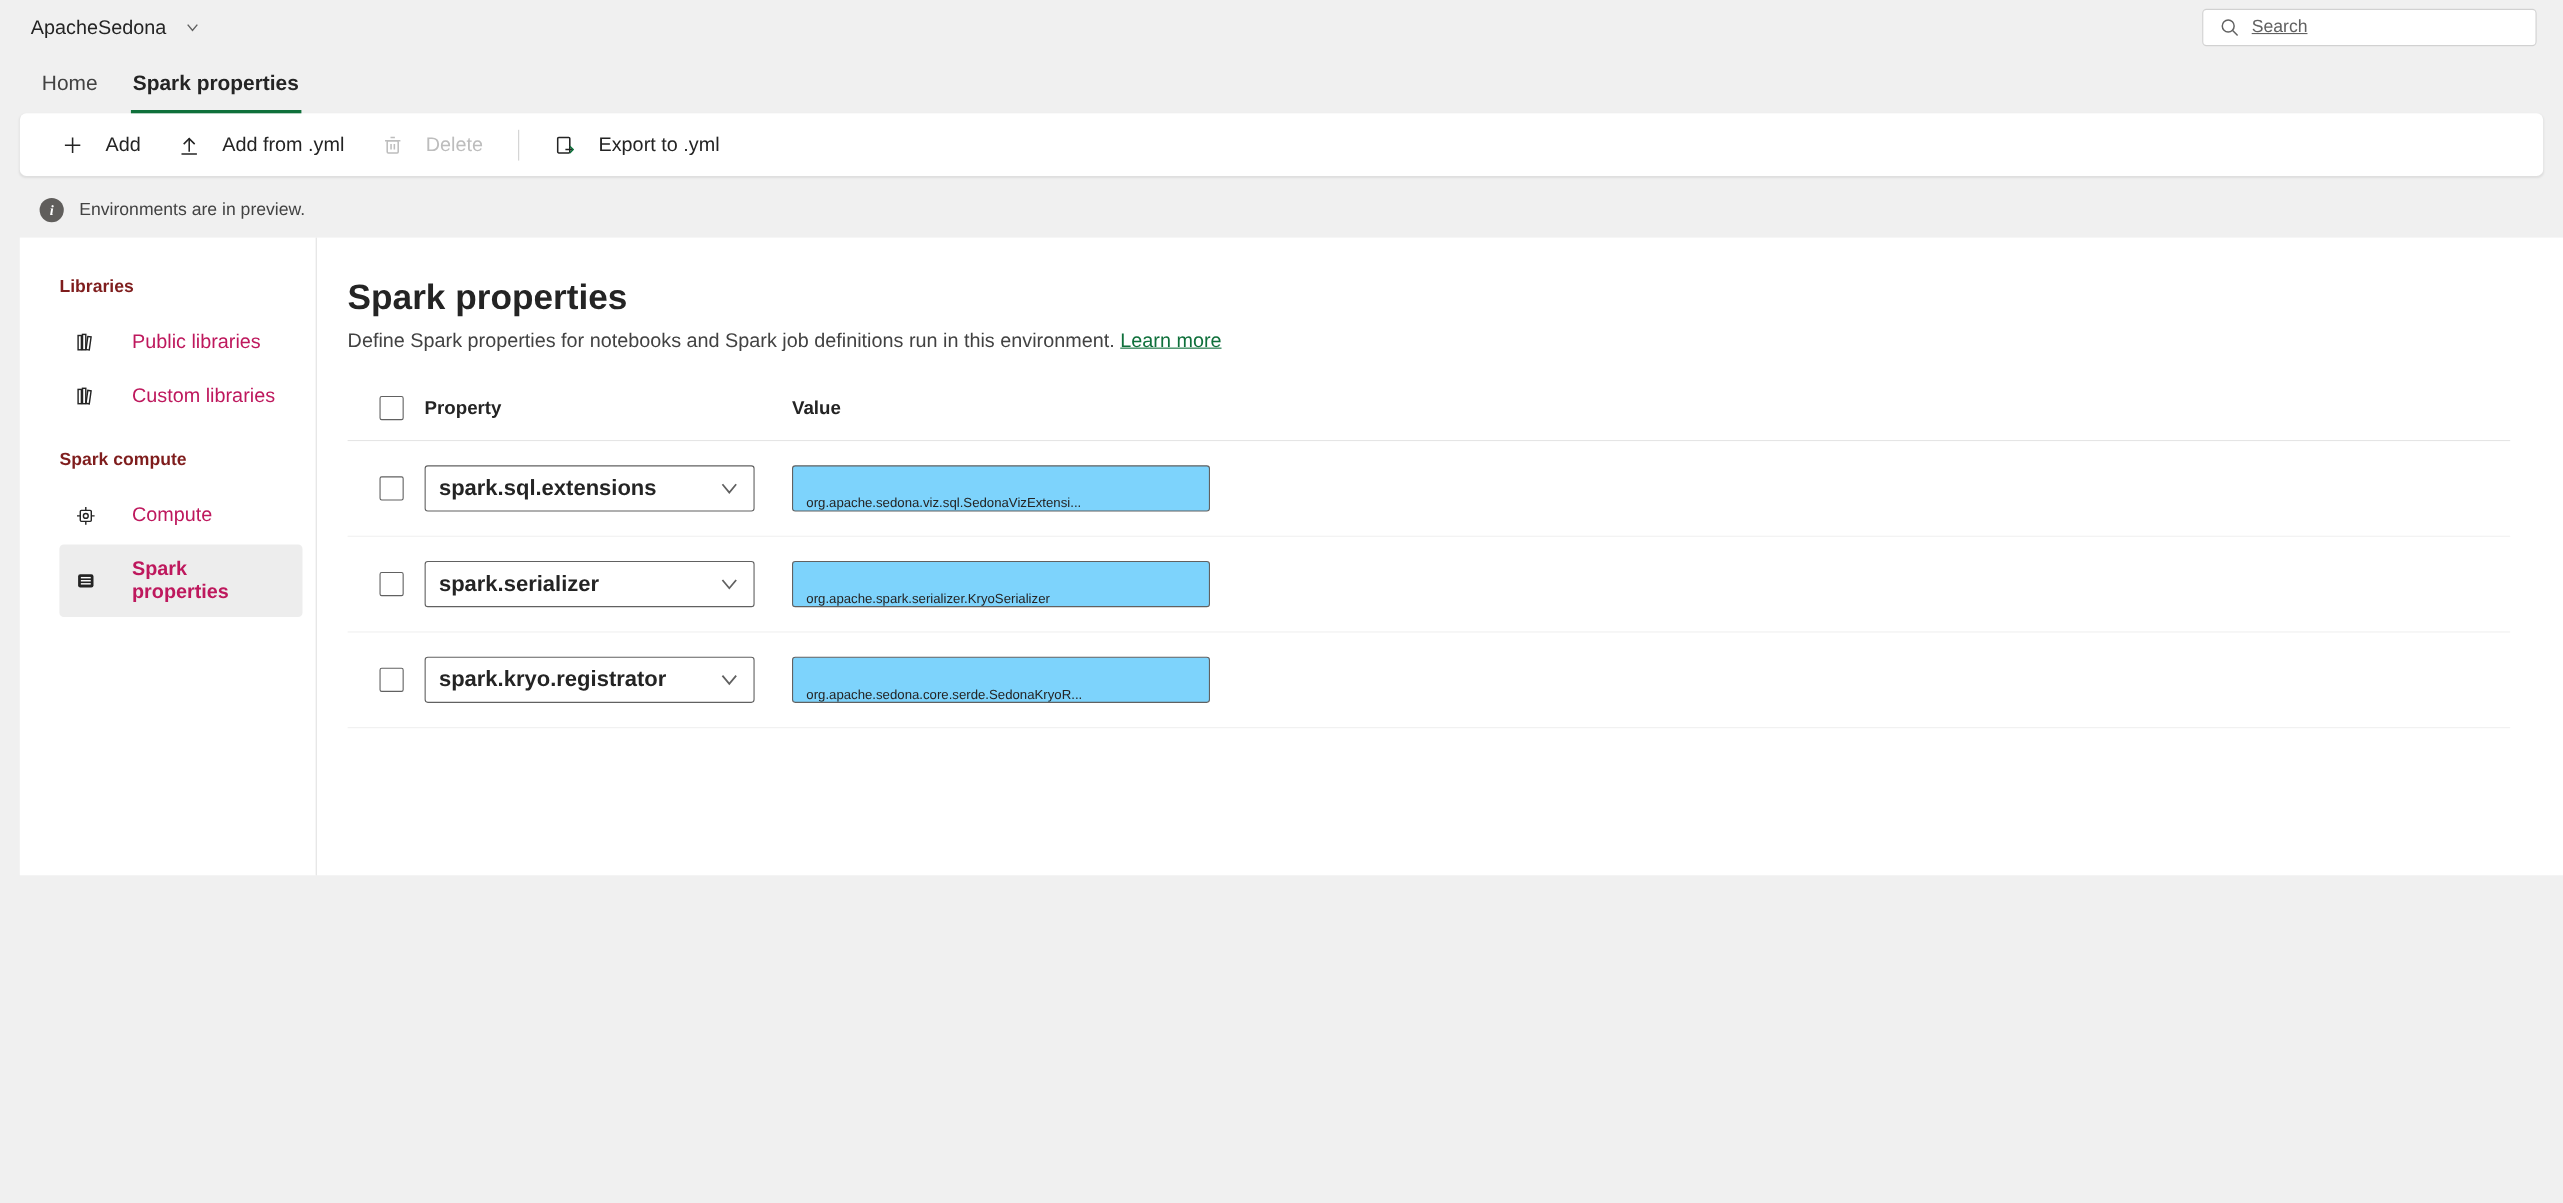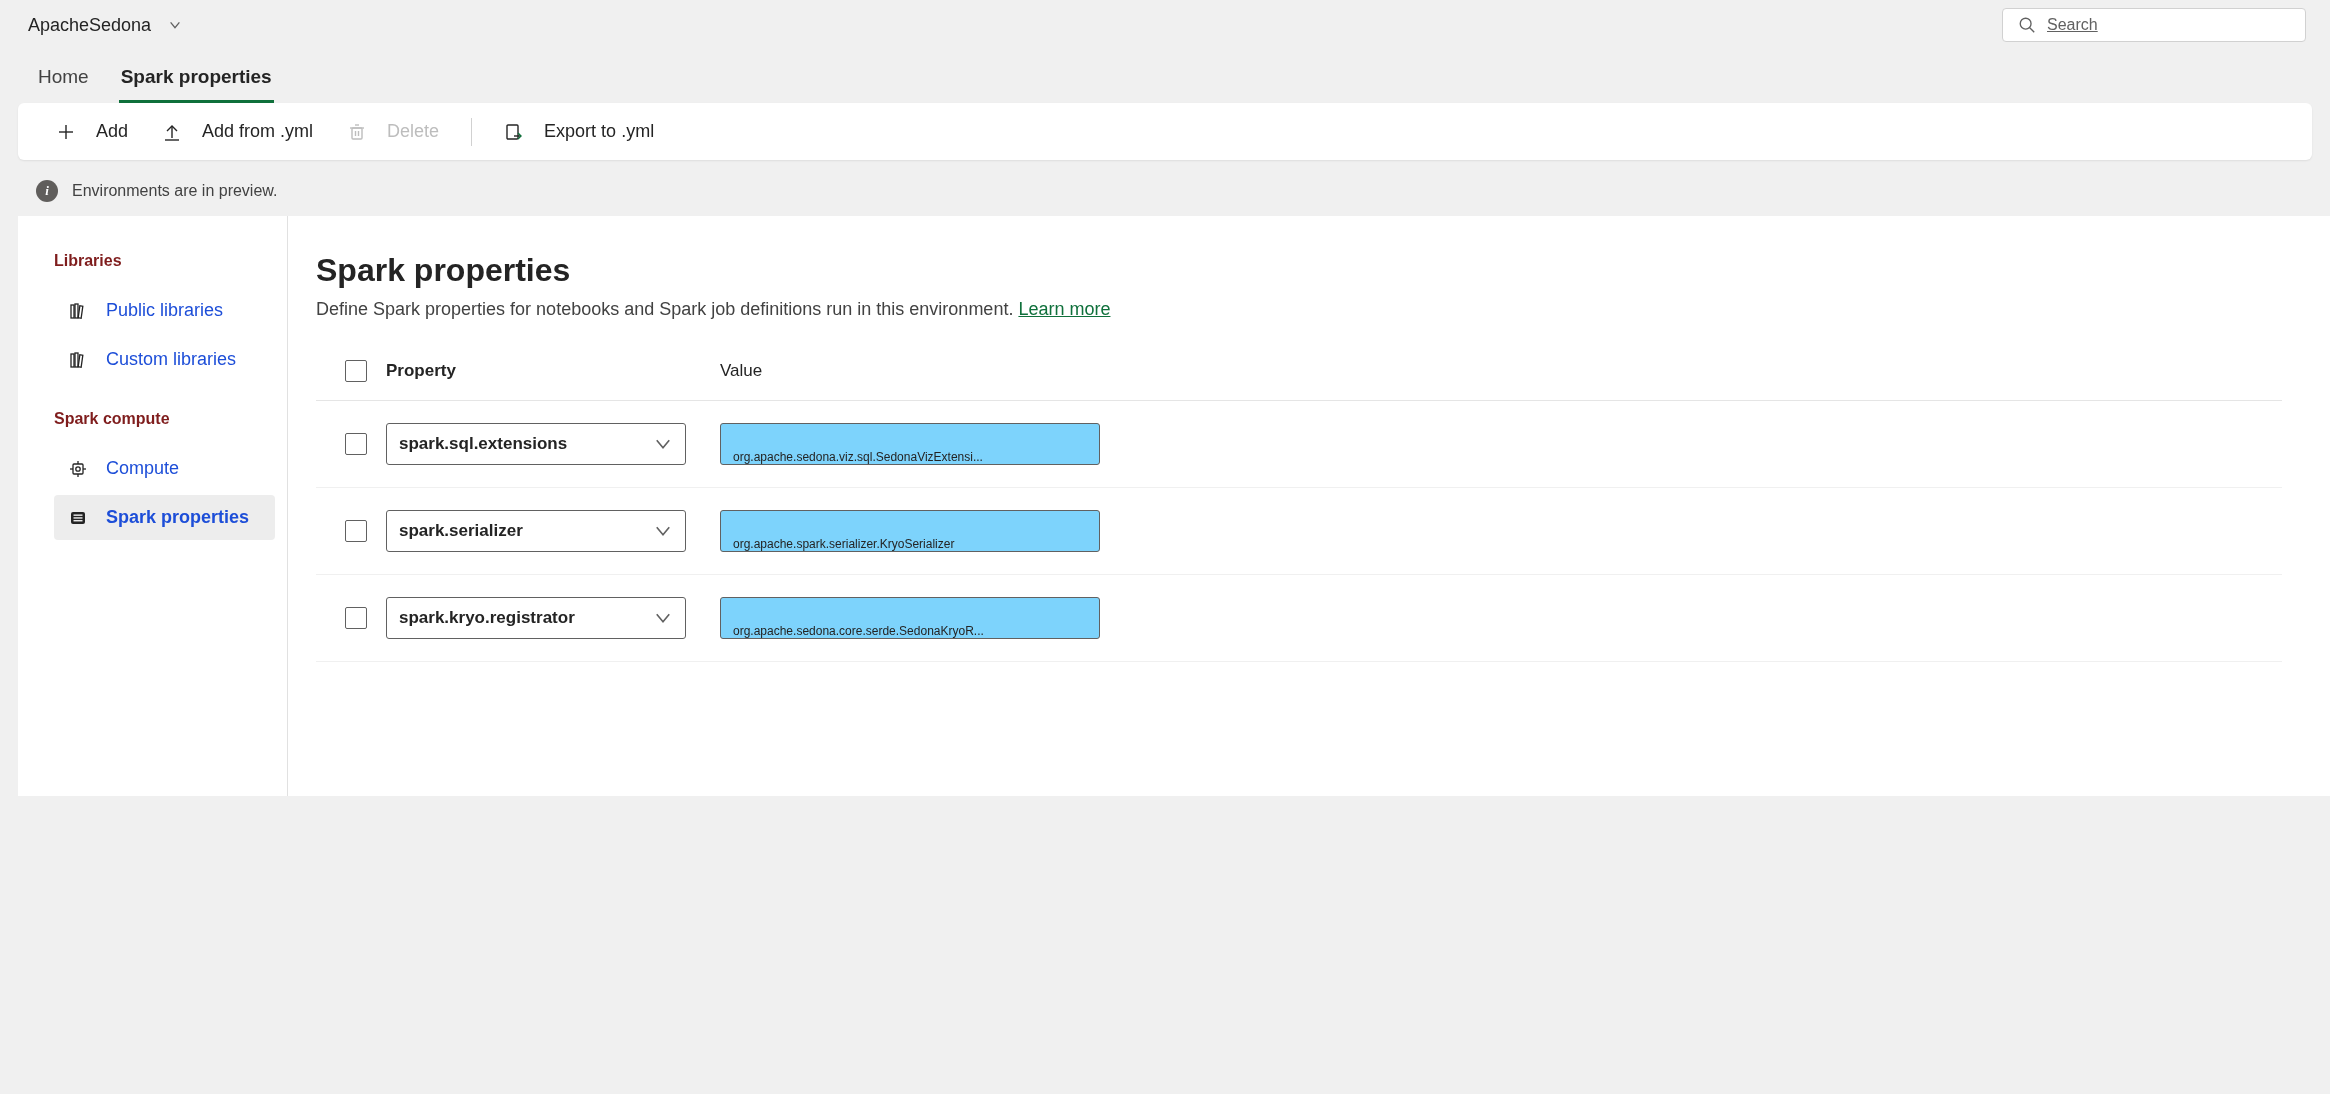--- a/index.html
+++ b/index.html
@@ -123,24 +123,24 @@
     }
     .section-title {
       font-size: 16px;
       font-weight: 600;
       color: #7f1d1d;
       margin-bottom: 18px;
     }
     .sidebar-item {
       display: flex;
       align-items: center;
-      gap: 18px;
+      gap: 32px;
       padding: 12px 14px;
       font-size: 18px;
-      color: #1d4ed8;
+      color: #be185d;
       cursor: pointer;
       border-radius: 4px;
       margin-bottom: 4px;
     }
     .sidebar-item.active { background: #ededed; font-weight: 600; }
     .sidebar-spacer { height: 24px; }
     .side-icon { width: 20px; height: 20px; display: inline-flex; }
     .content {
       flex: 1;
       padding: 36px 48px 12px 28px;
@@ -163,21 +163,21 @@
     }
     .prop-table { }
     .table-header {
       display: flex;
       align-items: center;
       padding: 12px 10px 18px 10px;
       border-bottom: 1px solid #e5e5e5;
     }
     .col-check { width: 60px; display: flex; justify-content: center; }
     .col-prop { width: 330px; font-size: 17px; font-weight: 600; }
-    .col-val { flex: 1; font-size: 17px; font-weight: 400; padding-left: 4px; }
+    .col-val { flex: 1; font-size: 17px; font-weight: 700; padding-left: 4px; }
     .table-row {
       display: flex;
       align-items: center;
       padding: 22px 10px;
       border-bottom: 1px solid #f0f0f0;
     }
     .checkbox {
       width: 22px; height: 22px;
       border: 1.5px solid #616161;
       border-radius: 2px;
@@ -186,21 +186,21 @@
     }
     .prop-select {
       width: 300px;
       height: 42px;
       border: 1px solid #616161;
       border-radius: 3px;
       display: flex;
       align-items: center;
       justify-content: space-between;
       padding: 0 12px;
-      font-size: 17px;
+      font-size: 20px;
       color: #242424;
       background: #fff;
       cursor: pointer;
     }
     .val-input {
       width: 380px;
       height: 42px;
       border: 1px solid #616161;
       border-radius: 3px;
       padding: 0 12px;

